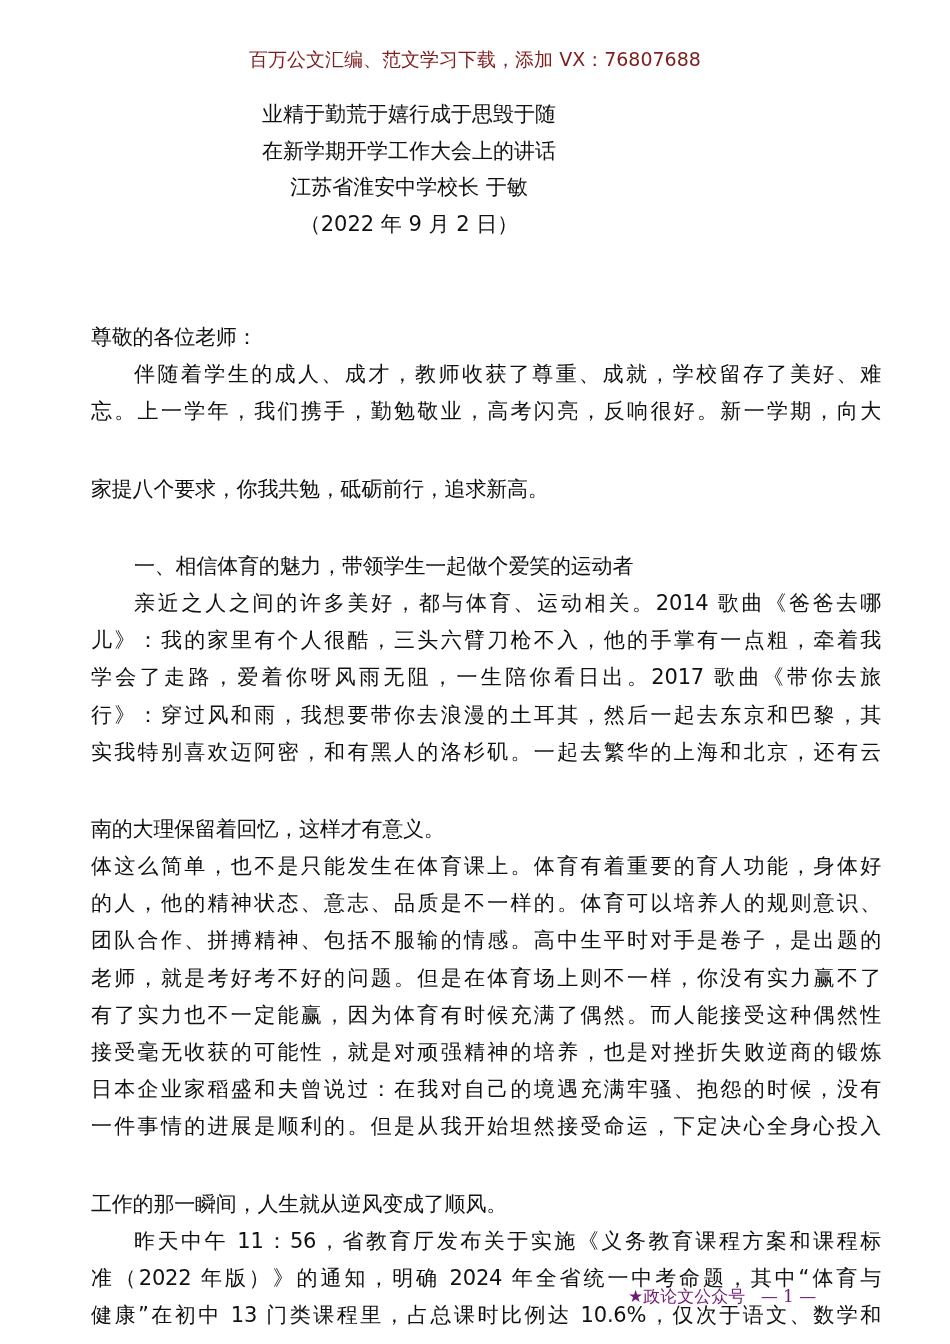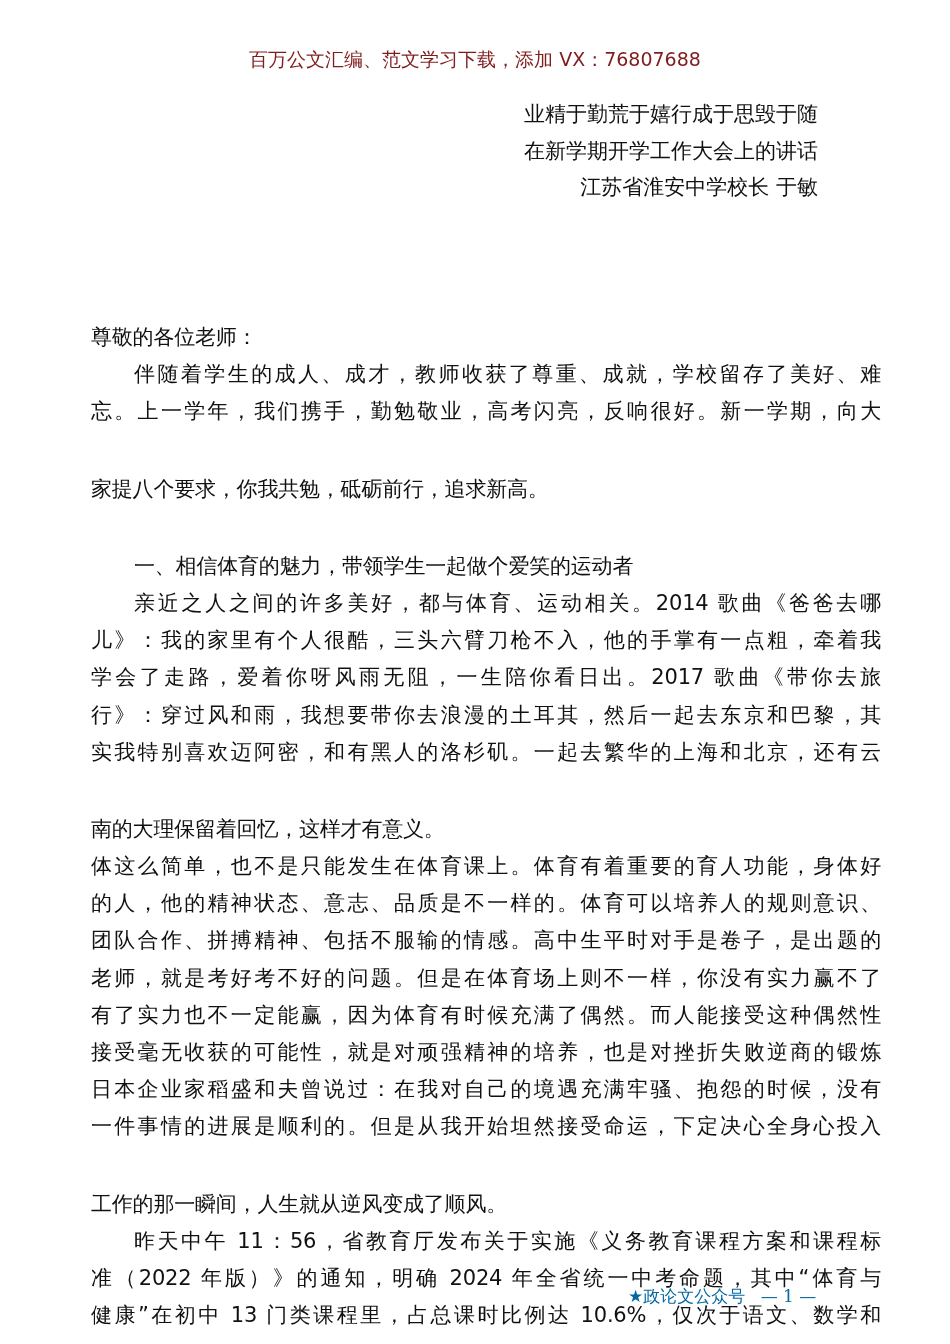--- a/index.html
+++ b/index.html
@@ -6,47 +6,48 @@
     body {
       width: 950px; height: 1344px; position: relative; overflow: hidden;
       font-family: "DejaVu Sans", "Liberation Sans", sans-serif;
       color: #111111;
     }
     .banner {
       position: absolute; top: 46px; left: 0; width: 950px;
       text-align: center; color: #7f1d1d; font-size: 19px; line-height: 26px;
     }
     .titles {
-      position: absolute; top: 96px; left: 0; width: 818px; text-align: right;
+      position: absolute; top: 96px; left: 0; width: 818px; text-align: center;
     }
     .titles div { font-size: 21px; line-height: 36.5px; height: 36.5px; }
     .body-text {
       position: absolute; top: 279px; left: 91px; width: 790px;
     }
     .line {
       font-size: 21px; line-height: 37.2px; height: 37.2px; white-space: nowrap;
       text-align: justify; text-align-last: justify; letter-spacing: -0.2px;
     }
     .line.last { text-align-last: left; margin-top: 40px; }
     .line.indent { padding-left: 43px; }
     .footer {
       position: absolute; top: 1284px; left: 628px; font-size: 17px; line-height: 24px;
-      white-space: nowrap; color: #0369a1;
+      white-space: nowrap; color: #701a75;
     }
     .footer .pg { font-family: "DejaVu Serif", "Liberation Serif", serif; margin-left: 10px; }
   </style>
 </head>
 <body>
 
 <div class="banner">百万公文汇编、范文学习下载，添加 VX：76807688</div>
 
 <div class="titles">
   <div>业精于勤荒于嬉行成于思毁于随</div>
   <div>在新学期开学工作大会上的讲话</div>
   <div>江苏省淮安中学校长  于敏</div>
+  <div>（2022 年 9 月 2 日）</div>
 </div>
 
 <div class="body-text">
   <div class="line last">尊敬的各位老师：</div>
 
   <div>
     <div class="line indent">伴随着学生的成人、成才，教师收获了尊重、成就，学校留存了美好、难</div>
     <div class="line">忘。上一学年，我们携手，勤勉敬业，高考闪亮，反响很好。新一学期，向大</div>
     <div class="line last">家提八个要求，你我共勉，砥砺前行，追求新高。</div>
   </div>

